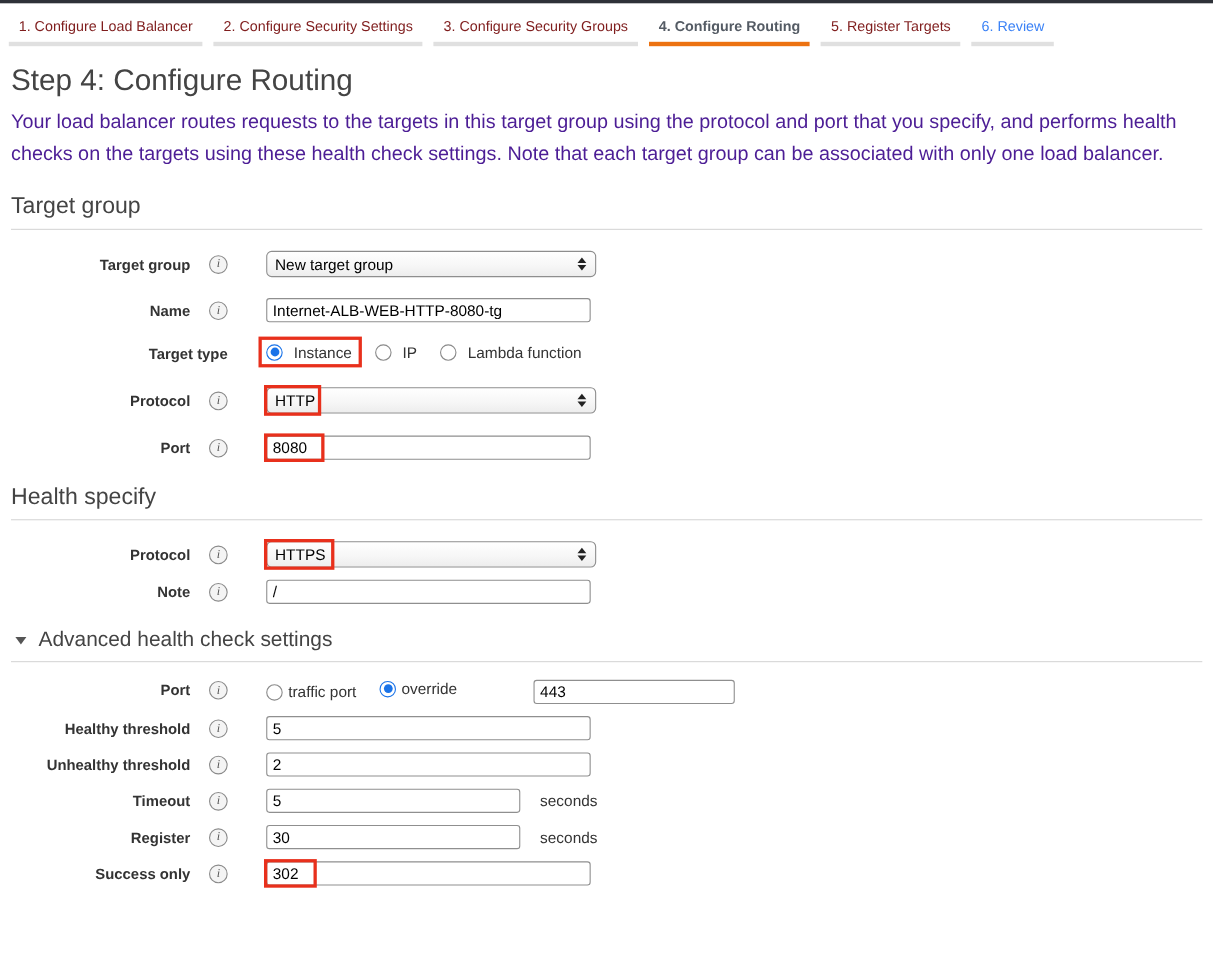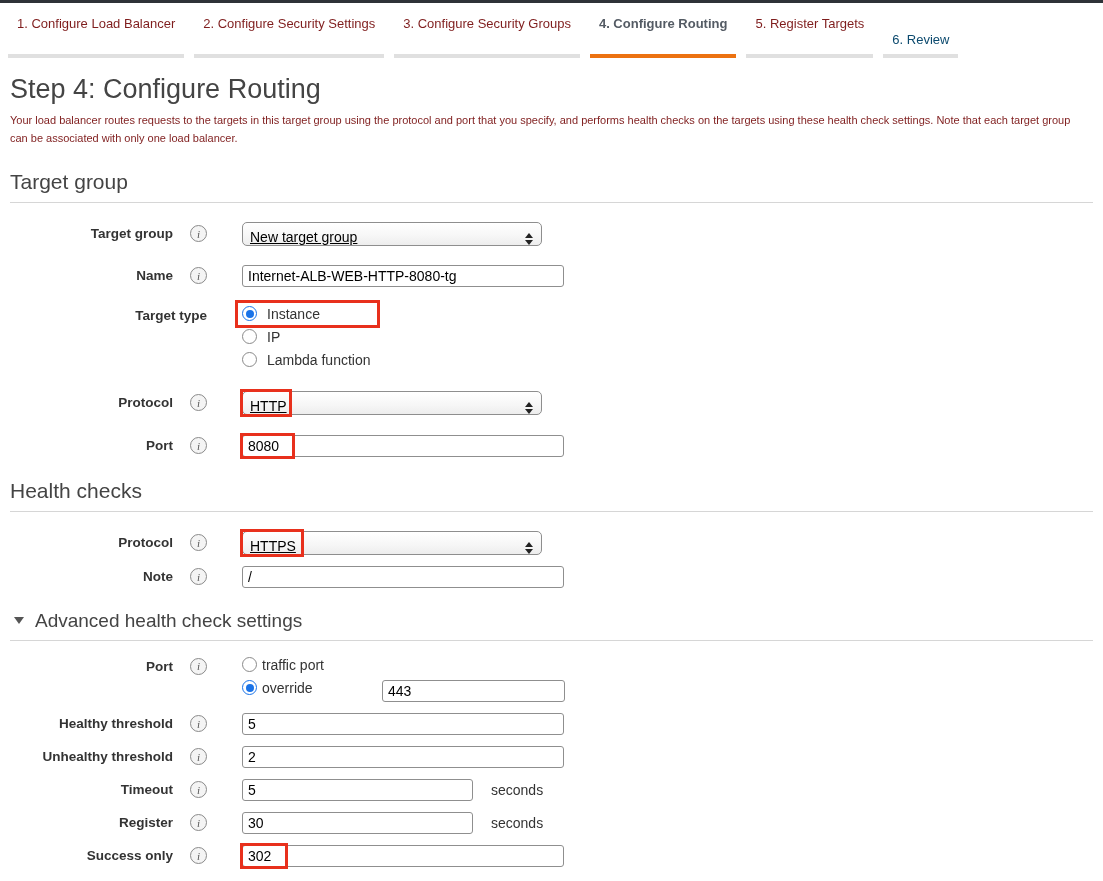--- a/index.html
+++ b/index.html
@@ -4,52 +4,52 @@
 <style>
   * { box-sizing: border-box; margin: 0; padding: 0; }
   html,body { width: 1103px; height: 881px; background:#fff; font-family:"Liberation Sans", sans-serif; color:#333; overflow:hidden; }
 
   .topbar { height:3px; background:#2e3238; }
 
   
   .tabs { display:flex; gap:10px; padding:13px 0 0 8px; }
   .tab { font-size:13px; padding:0 9px 7px 9px; border-bottom:4px solid #e0e0e0; color:#7f1d1d; cursor:pointer; white-space:nowrap; }
   .tab.active { color:#545b64; font-weight:bold; border-bottom-color:#ec7211; }
-  .tab.disabled { color:#0c4a6e;margin-top:16px; }
+  .tab.disabled { color:#3b82f6; }
 
   main { padding:0 10px; }
   h1 { font-size:27px; font-weight:400; color:#444; margin:16px 0 7px 0; letter-spacing:0; }
-  .desc { font-size:11px; color:#7f1d1d; line-height:1.62; max-width:1080px; margin-bottom:9px; }
+  .desc { font-size:18px; color:#4c1d95; line-height:1.62; max-width:1080px; margin-bottom:9px; }
 
   h2.section { font-size:21px; font-weight:400; color:#444; margin-top:22px; padding-bottom:8px; border-bottom:1px solid #d6d6d6; }
   h2.section.adv { font-size:19px; display:flex; align-items:center; }
   .tri-down { width:0; height:0; border-left:5.5px solid transparent; border-right:5.5px solid transparent; border-top:7px solid #555; margin:0 11px 0 4px; display:inline-block; }
 
   .row { display:flex; align-items:center; margin-top:19px; }
   .row.tight { margin-top:11px; }
   .row.top { align-items:flex-start; }
   .label-col { width:197px; display:flex; justify-content:flex-end; align-items:center; gap:17px; flex:none; }
   .lbl { font-size:13.5px; font-weight:bold; color:#333; white-space:nowrap; }
   .info { width:17px; height:17px; border-radius:50%; border:1px solid #8a8a8a; background:#f4f4f4; color:#555; font-size:11px; font-style:italic; display:flex; align-items:center; justify-content:center; flex:none; cursor:pointer; font-family:"Liberation Serif", serif; }
   .control { margin-left:35px; position:relative; }
 
   
-  .select { width:300px; height:24px; border:1px solid #8e8e8e; border-radius:5px; background:linear-gradient(180deg,#fff 0%,#f6f6f6 60%,#ededed 100%); display:flex; align-items:flex-end; padding:0 7px; font-size:14px; color:#000; position:relative; cursor:pointer;text-decoration:underline; }
+  .select { width:300px; height:24px; border:1px solid #8e8e8e; border-radius:5px; background:linear-gradient(180deg,#fff 0%,#f6f6f6 60%,#ededed 100%); display:flex; align-items:center; padding:0 7px; font-size:14px; color:#000; position:relative; cursor:pointer; }
   .select .val { flex:1; }
   .sel-arrows { display:flex; flex-direction:column; gap:2px; align-items:center; margin-right:1px; }
   .sel-arrows .up { width:0; height:0; border-left:4px solid transparent; border-right:4px solid transparent; border-bottom:5px solid #222; }
   .sel-arrows .down { width:0; height:0; border-left:4px solid transparent; border-right:4px solid transparent; border-top:5px solid #222; }
 
   
   input.txt { height:22px; border:1px solid #8f8f8f; border-radius:3px; font-size:14px; padding:0 5px; color:#000; font-family:"Liberation Sans", sans-serif; background:#fff; }
-  .w296 { width:322px; } .w231 { width:231px; } .w162 { width:183px; }
+  .w296 { width:295px; } .w231 { width:231px; } .w162 { width:183px; }
   .unit { font-size:14px; color:#333; margin-left:18px; }
 
   
-  .radio-stack { display:flex; flex-direction:column; gap:7px; }
+  .radio-stack { display:flex; gap:21px; }
   .radio-line { display:flex; align-items:center; font-size:14px; color:#333; cursor:pointer; }
   .rb { width:15px; height:15px; border-radius:50%; border:1px solid #8a8a8a; background:#fff; flex:none; display:flex; align-items:center; justify-content:center; }
   .rb.sel { border:1.5px solid #1a73e8; }
   .rb.sel::after { content:""; width:8px; height:8px; border-radius:50%; background:#1a73e8; }
   .gap10 { margin-left:10px; } .gap5 { margin-left:5px; }
 
   
   .red-overlay { position:absolute; top:-2px; bottom:-2px; left:-2px; border:3px solid #e8301c; pointer-events:none; }
   .red-wrap { position:relative; display:flex; align-items:center; }
   .red-wrap .red-frame { position:absolute; left:-7px; right:-9px; top:-6px; bottom:-6px; border:3px solid #e8301c; pointer-events:none; }
@@ -149,21 +149,21 @@
     <div class="label-col">
       <span class="lbl">Port</span>
       <span class="info">i</span>
     </div>
     <div class="control">
       <input class="txt w296" value="8080" style="">
       <div class="red-overlay" style="width:55px;"></div>
     </div>
   </div>
 
-  <h2 class="section">Health checks</h2>
+  <h2 class="section">Health specify</h2>
 
   <div class="row">
     <div class="label-col">
       <span class="lbl">Protocol</span>
       <span class="info">i</span>
     </div>
     <div class="control">
       <div class="select">
         <span class="val">HTTPS</span>
         <span class="sel-arrows">

